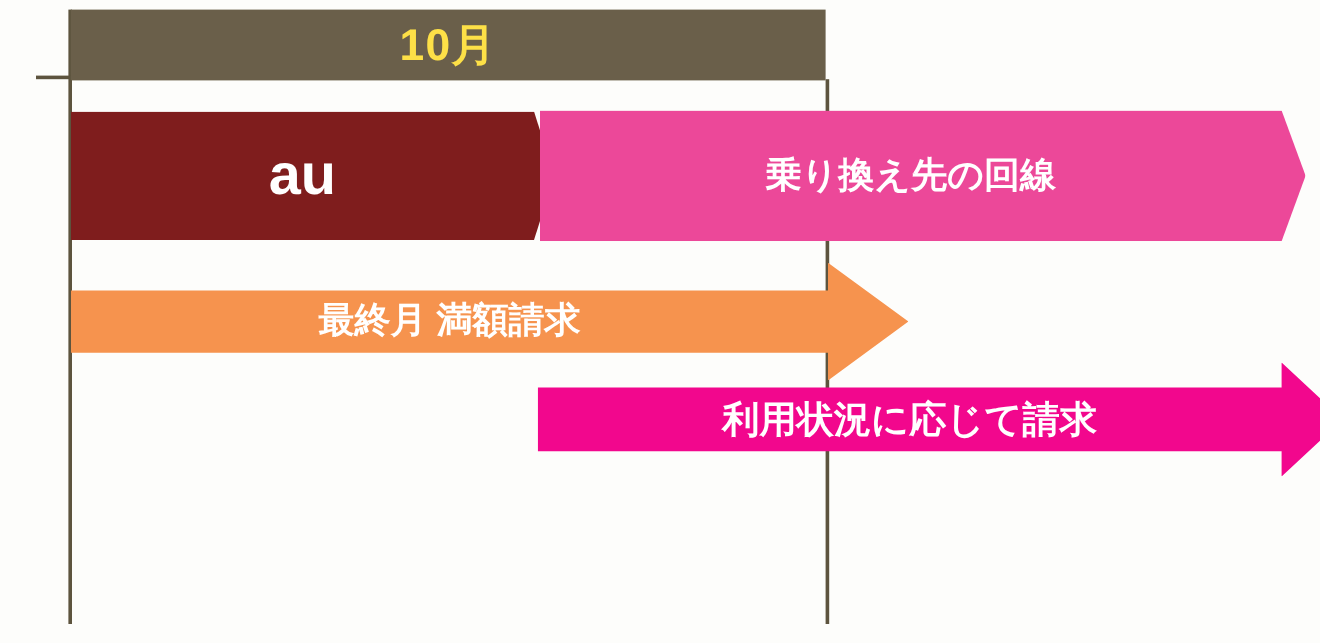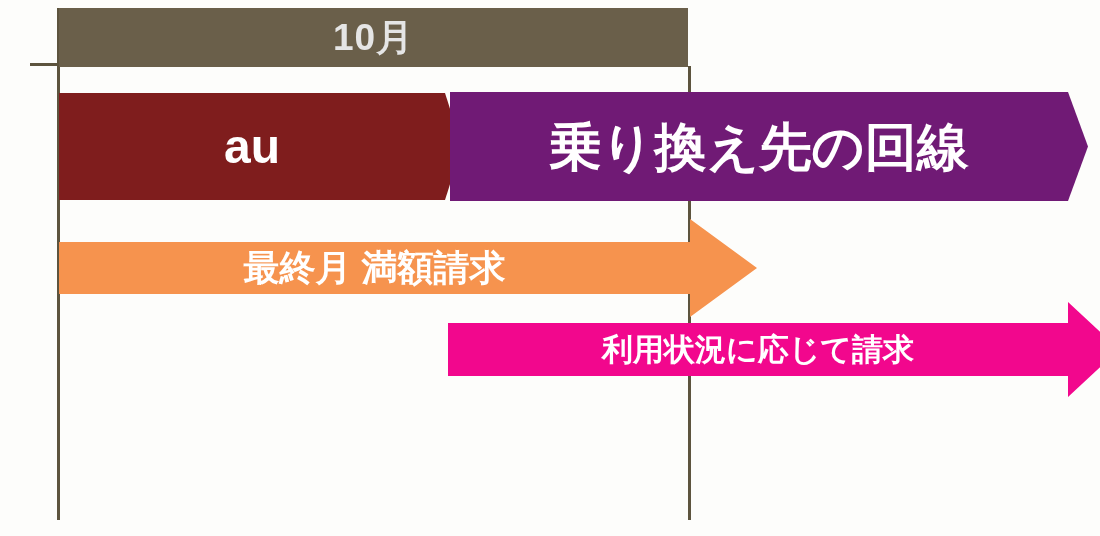--- a/index.html
+++ b/index.html
@@ -12,44 +12,44 @@
   .lbl { white-space:nowrap; }
   
   .vline { position:absolute; width:3px; background:#5D543E; }
   .left-line { left:57px; top:8px; height:512px; }
   .mid-line  { left:688px; top:66px; height:454px; }
   .tick { position:absolute; left:30px; top:63px; width:32px; height:3px; background:#5D543E; }
   
   .header-cell {
     position:absolute; top:8px; height:59px; background:#6A5F4A;
     display:flex; align-items:center; justify-content:center;
-    font-size:37px; color:#e5e5e5; letter-spacing:1px;
+    font-size:37px; color:#fde047; letter-spacing:1px;
   }
   .hdr-oct { left:59px;  width:629px; }
   .hdr-nov { left:691px; width:379px; }
   
   .seg {
     position:absolute; display:flex; align-items:center; justify-content:center;
     text-align:center; line-height:1;
   }
   .au-bar {
     left:59px; top:93px; width:386px; height:107px; background:#7f1d1d;
     clip-path:polygon(0 0, calc(100% - 17px) 0, 100% 50%, calc(100% - 17px) 100%, 0 100%);
     font-size:48px; padding-right:17px;
   }
   .switch-bar {
-    left:450px; top:92px; width:618px; height:109px; background:#701a75;
+    left:450px; top:92px; width:618px; height:109px; background:#ec4899;
     clip-path:polygon(0 0, calc(100% - 20px) 0, 100% 50%, calc(100% - 20px) 100%, 0 100%);
-    font-size:52px; padding-right:20px;align-items:center;
+    font-size:30px; padding-right:20px;align-items:center;
   }
   .final-arrow {
     left:59px; top:219px; width:631px; height:98px; background:#F6934E;
     clip-path:polygon(0 23px, calc(100% - 67px) 23px, calc(100% - 67px) 0, 100% 50%,
                       calc(100% - 67px) 100%, calc(100% - 67px) calc(100% - 23px), 0 calc(100% - 23px));
-    font-size:36px; padding-right:67px;
+    font-size:30px; padding-right:67px;
   }
   .usage-arrow {
     left:448px; top:302px; width:620px; height:95px; background:#F2078D;
     clip-path:polygon(0 21px, calc(100% - 51px) 21px, calc(100% - 51px) 0, 100% 50%,
                       calc(100% - 51px) 100%, calc(100% - 51px) calc(100% - 21px), 0 calc(100% - 21px));
     font-size:31px; padding-right:51px;
   }
   .double-arrow {
     left:450px; top:383px; width:240px; height:133px; background:#2095B3;
     clip-path:polygon(0 50%, 55px 0, 55px 20px, calc(100% - 55px) 20px, calc(100% - 55px) 0,

